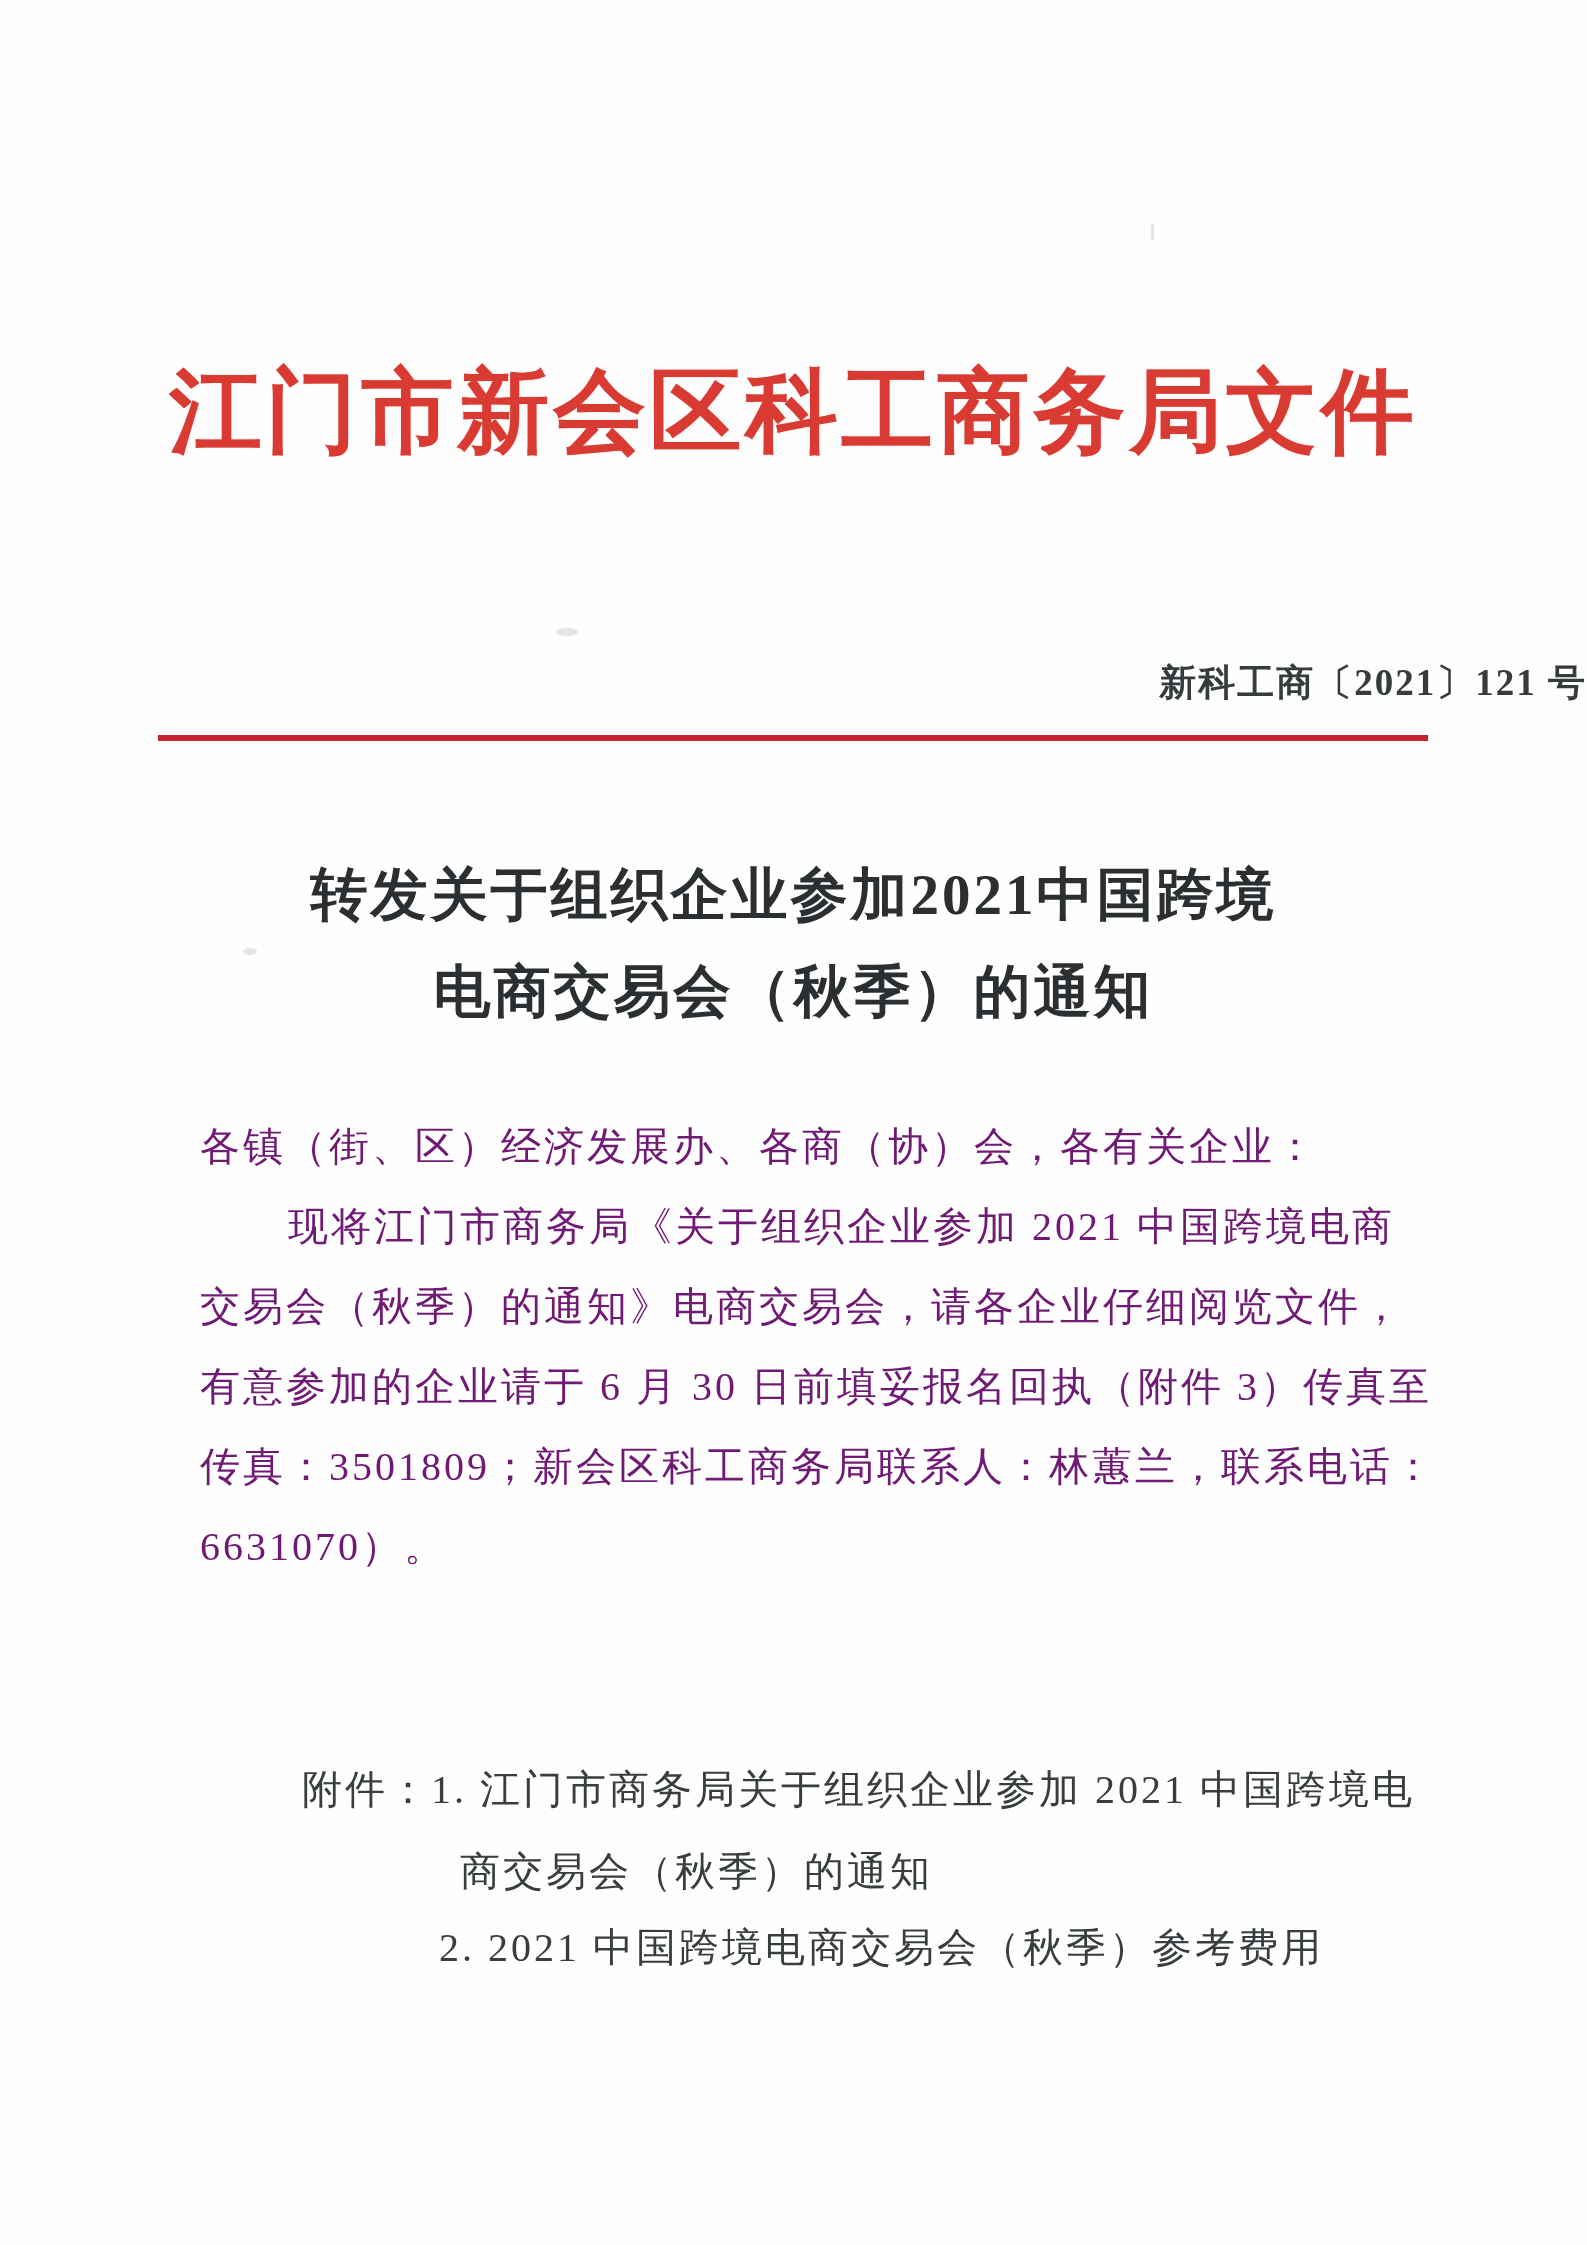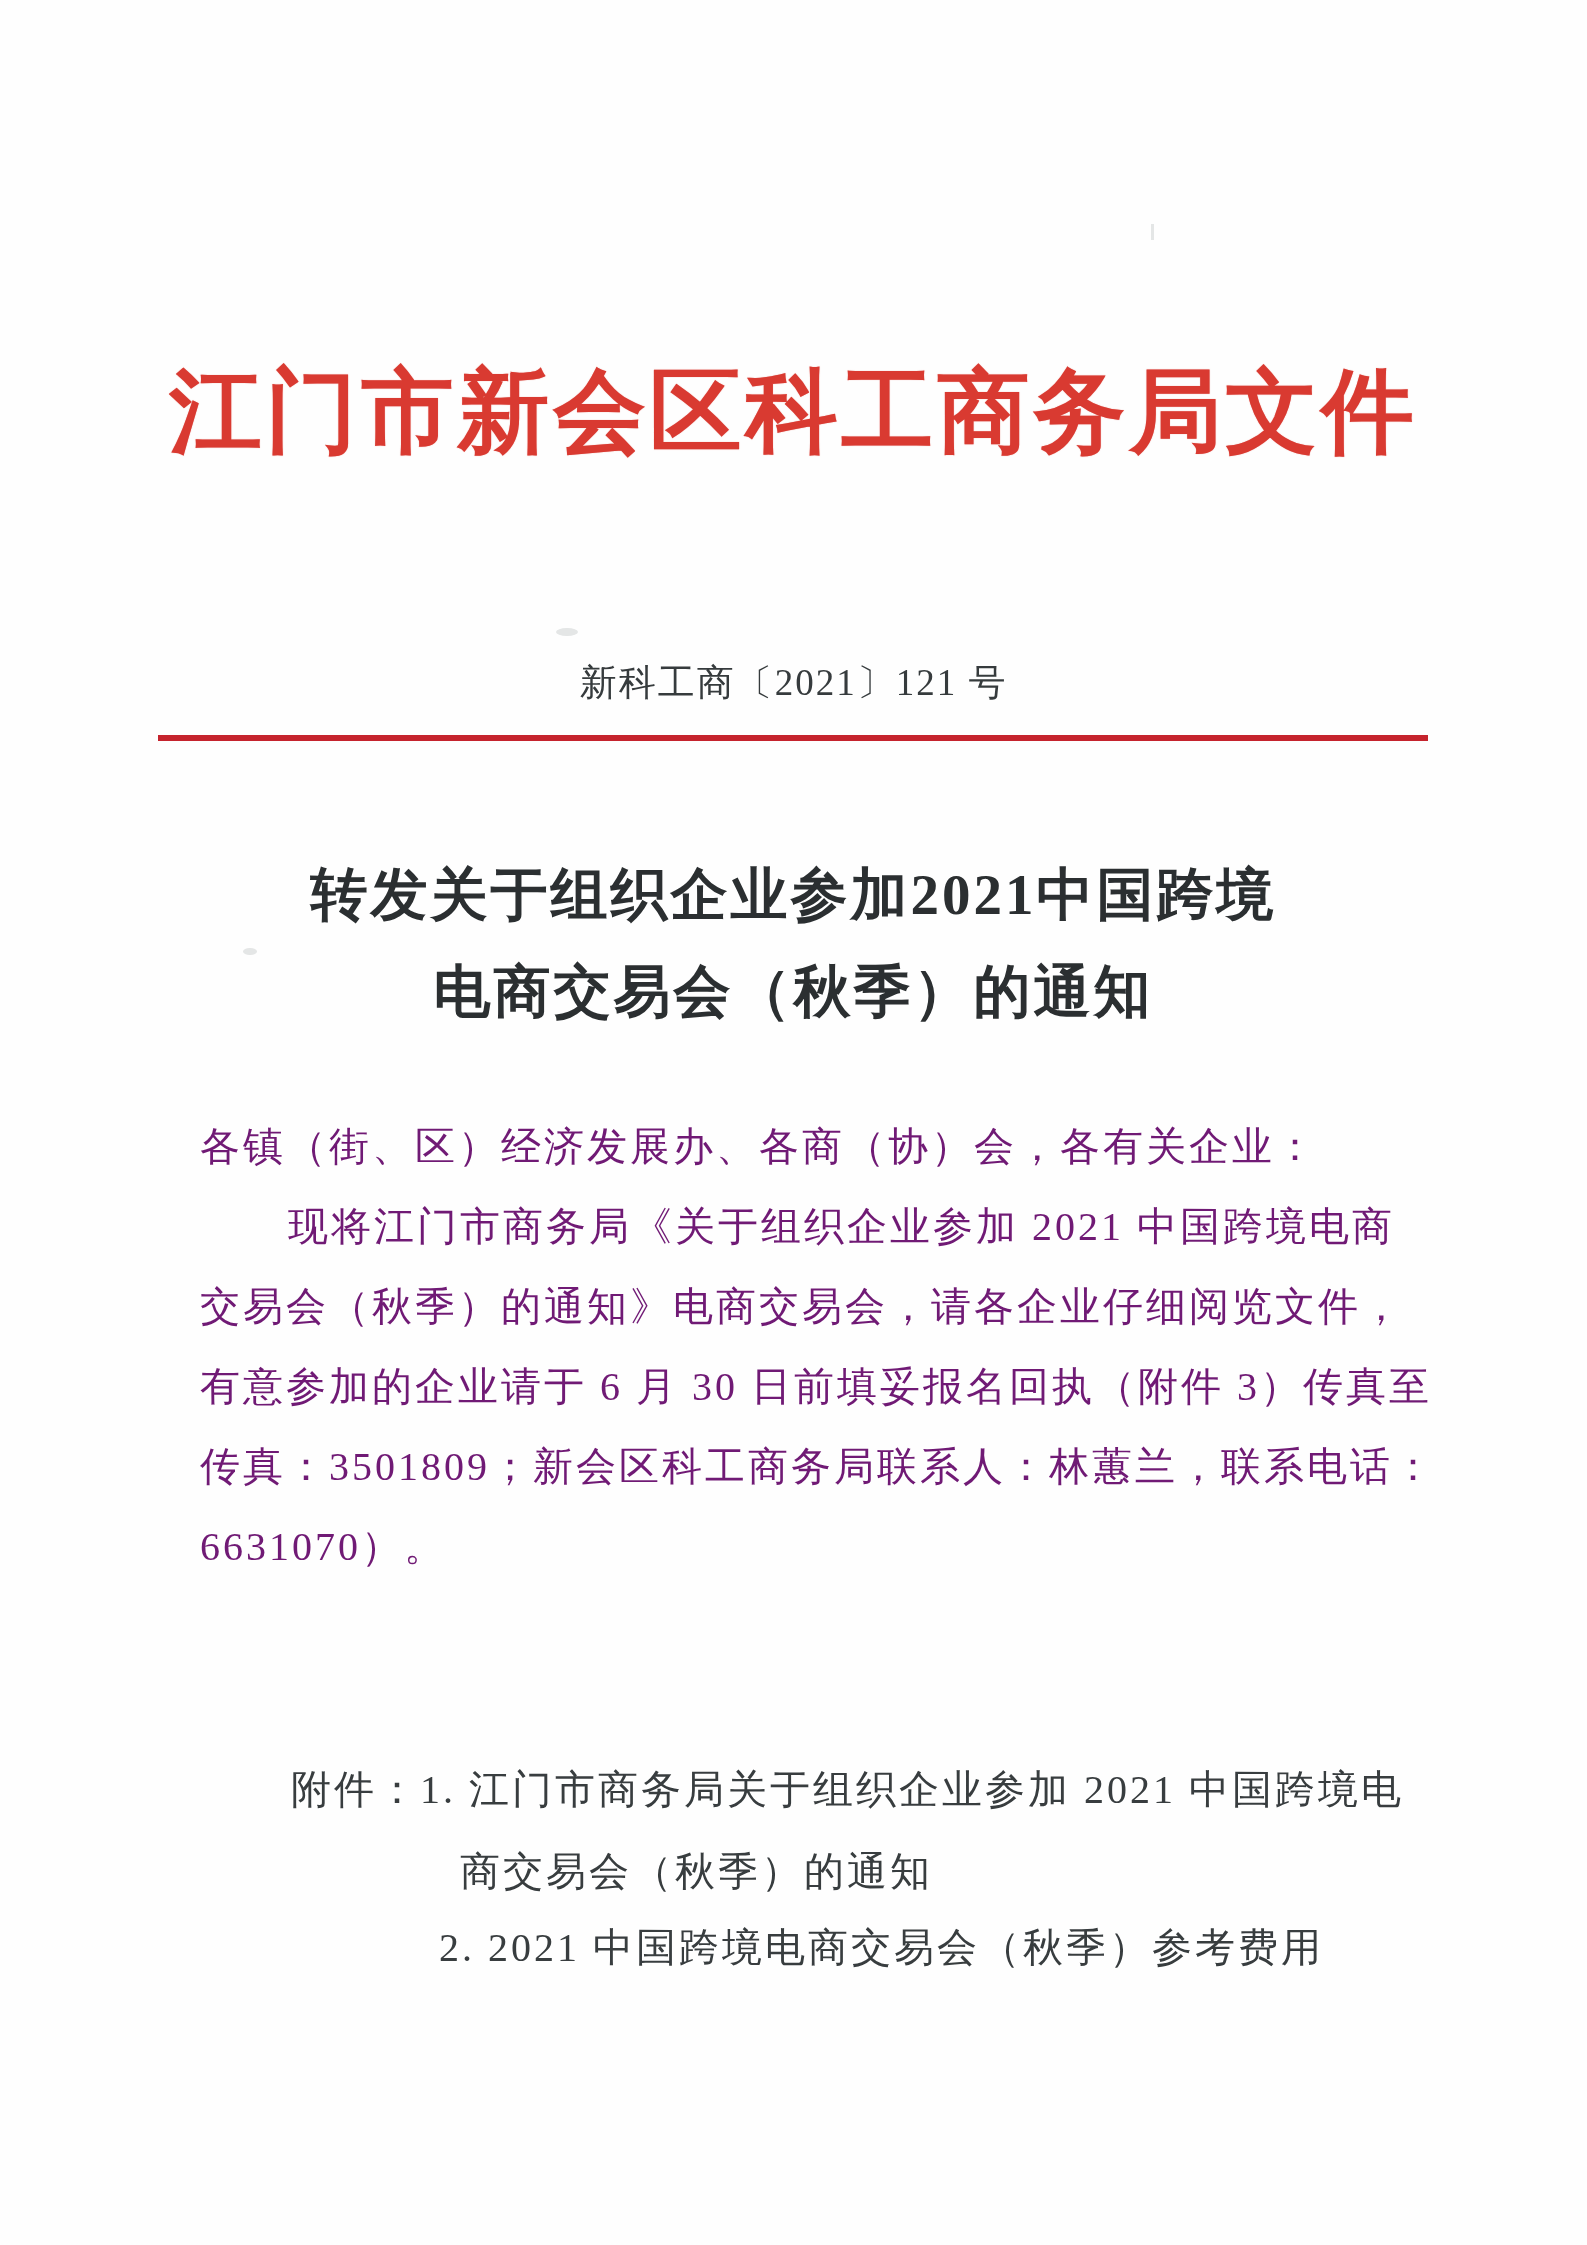--- a/index.html
+++ b/index.html
@@ -25,25 +25,26 @@
     color:#d93a31;
     text-shadow:0 0 1px rgba(217,58,49,.55);
     white-space:nowrap;
   }
   
   .doc-number{
     position:absolute;
     top:658px;
     left:0;
     width:100%;
-    text-align:center;
+    text-align:right;
     font-size:37px;
     letter-spacing:2px;
     color:#363b3d;
     white-space:nowrap;
+    font-weight:bold;
   }
   
   .red-rule{
     position:absolute;
     top:735px;
     left:158px;
     width:1270px;
     height:6px;
     background:#c5232d;
   }
@@ -82,21 +83,21 @@
   
   .att-line{
     position:absolute;
     height:80px;
     line-height:80px;
     font-size:40px;
     letter-spacing:3px;
     color:#383d3f;
     white-space:nowrap;
   }
-  .att-1{ left:291px; top:1750px; }
+  .att-1{ left:302px; top:1750px; }
   .att-2{ left:460px; top:1832px; }
   .att-3{ left:439px; top:1908px; }
   
   .artifact{ position:absolute; background:#c9cdce; opacity:.5; }
   .art-a{ left:1151px; top:224px; width:3px; height:16px; }
   .art-b{ left:556px; top:628px; width:22px; height:8px; border-radius:50%; }
   .art-c{ left:243px; top:948px; width:14px; height:7px; border-radius:50%; }
 </style>
 </head>
 <body>

